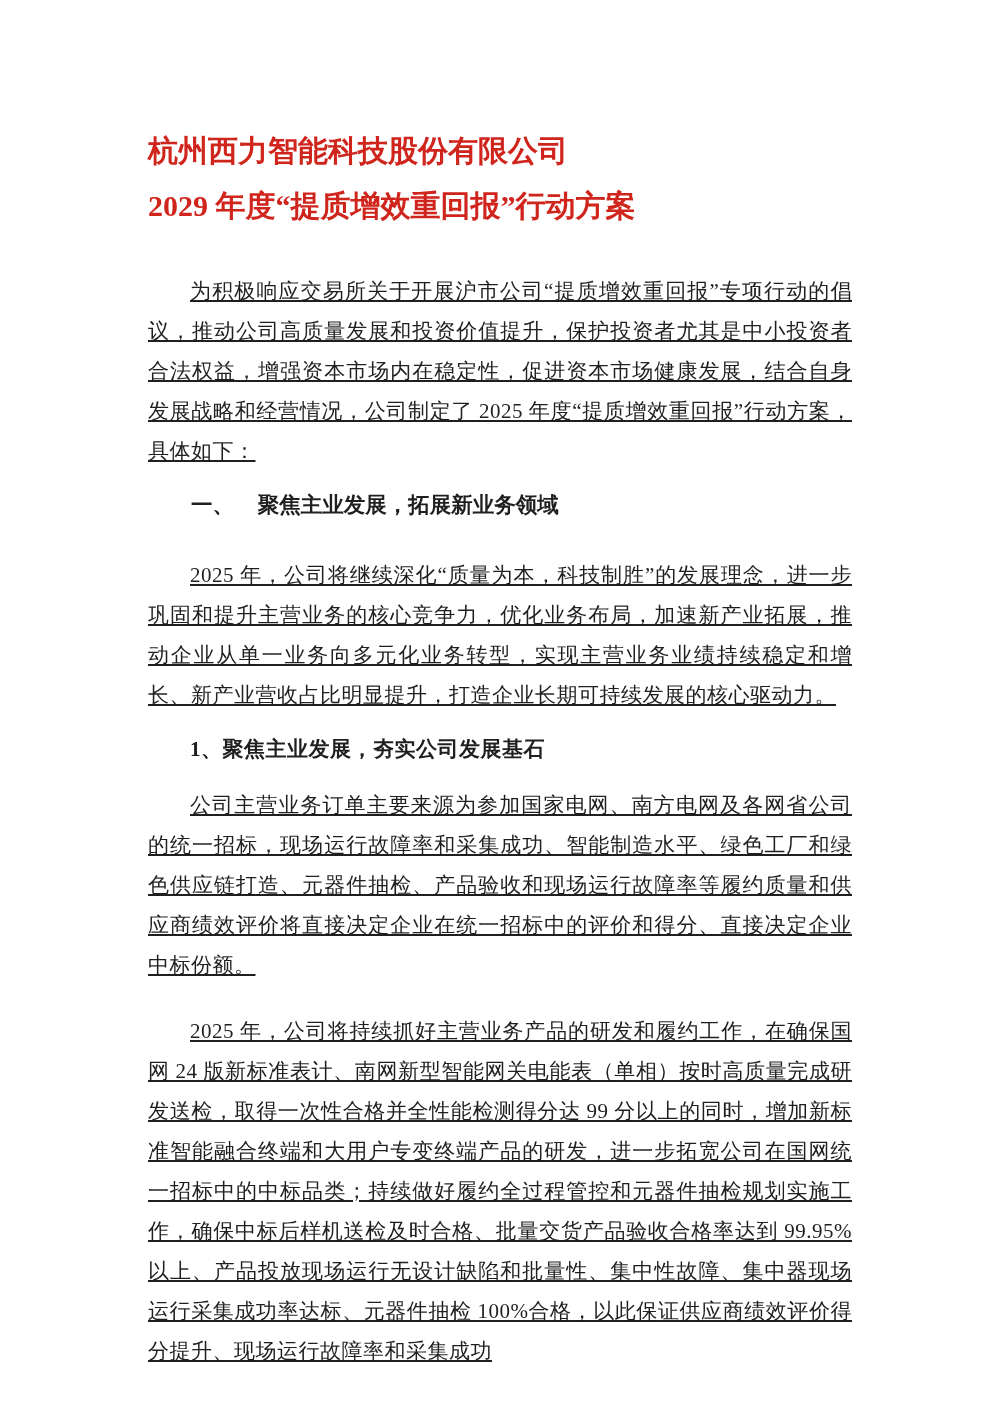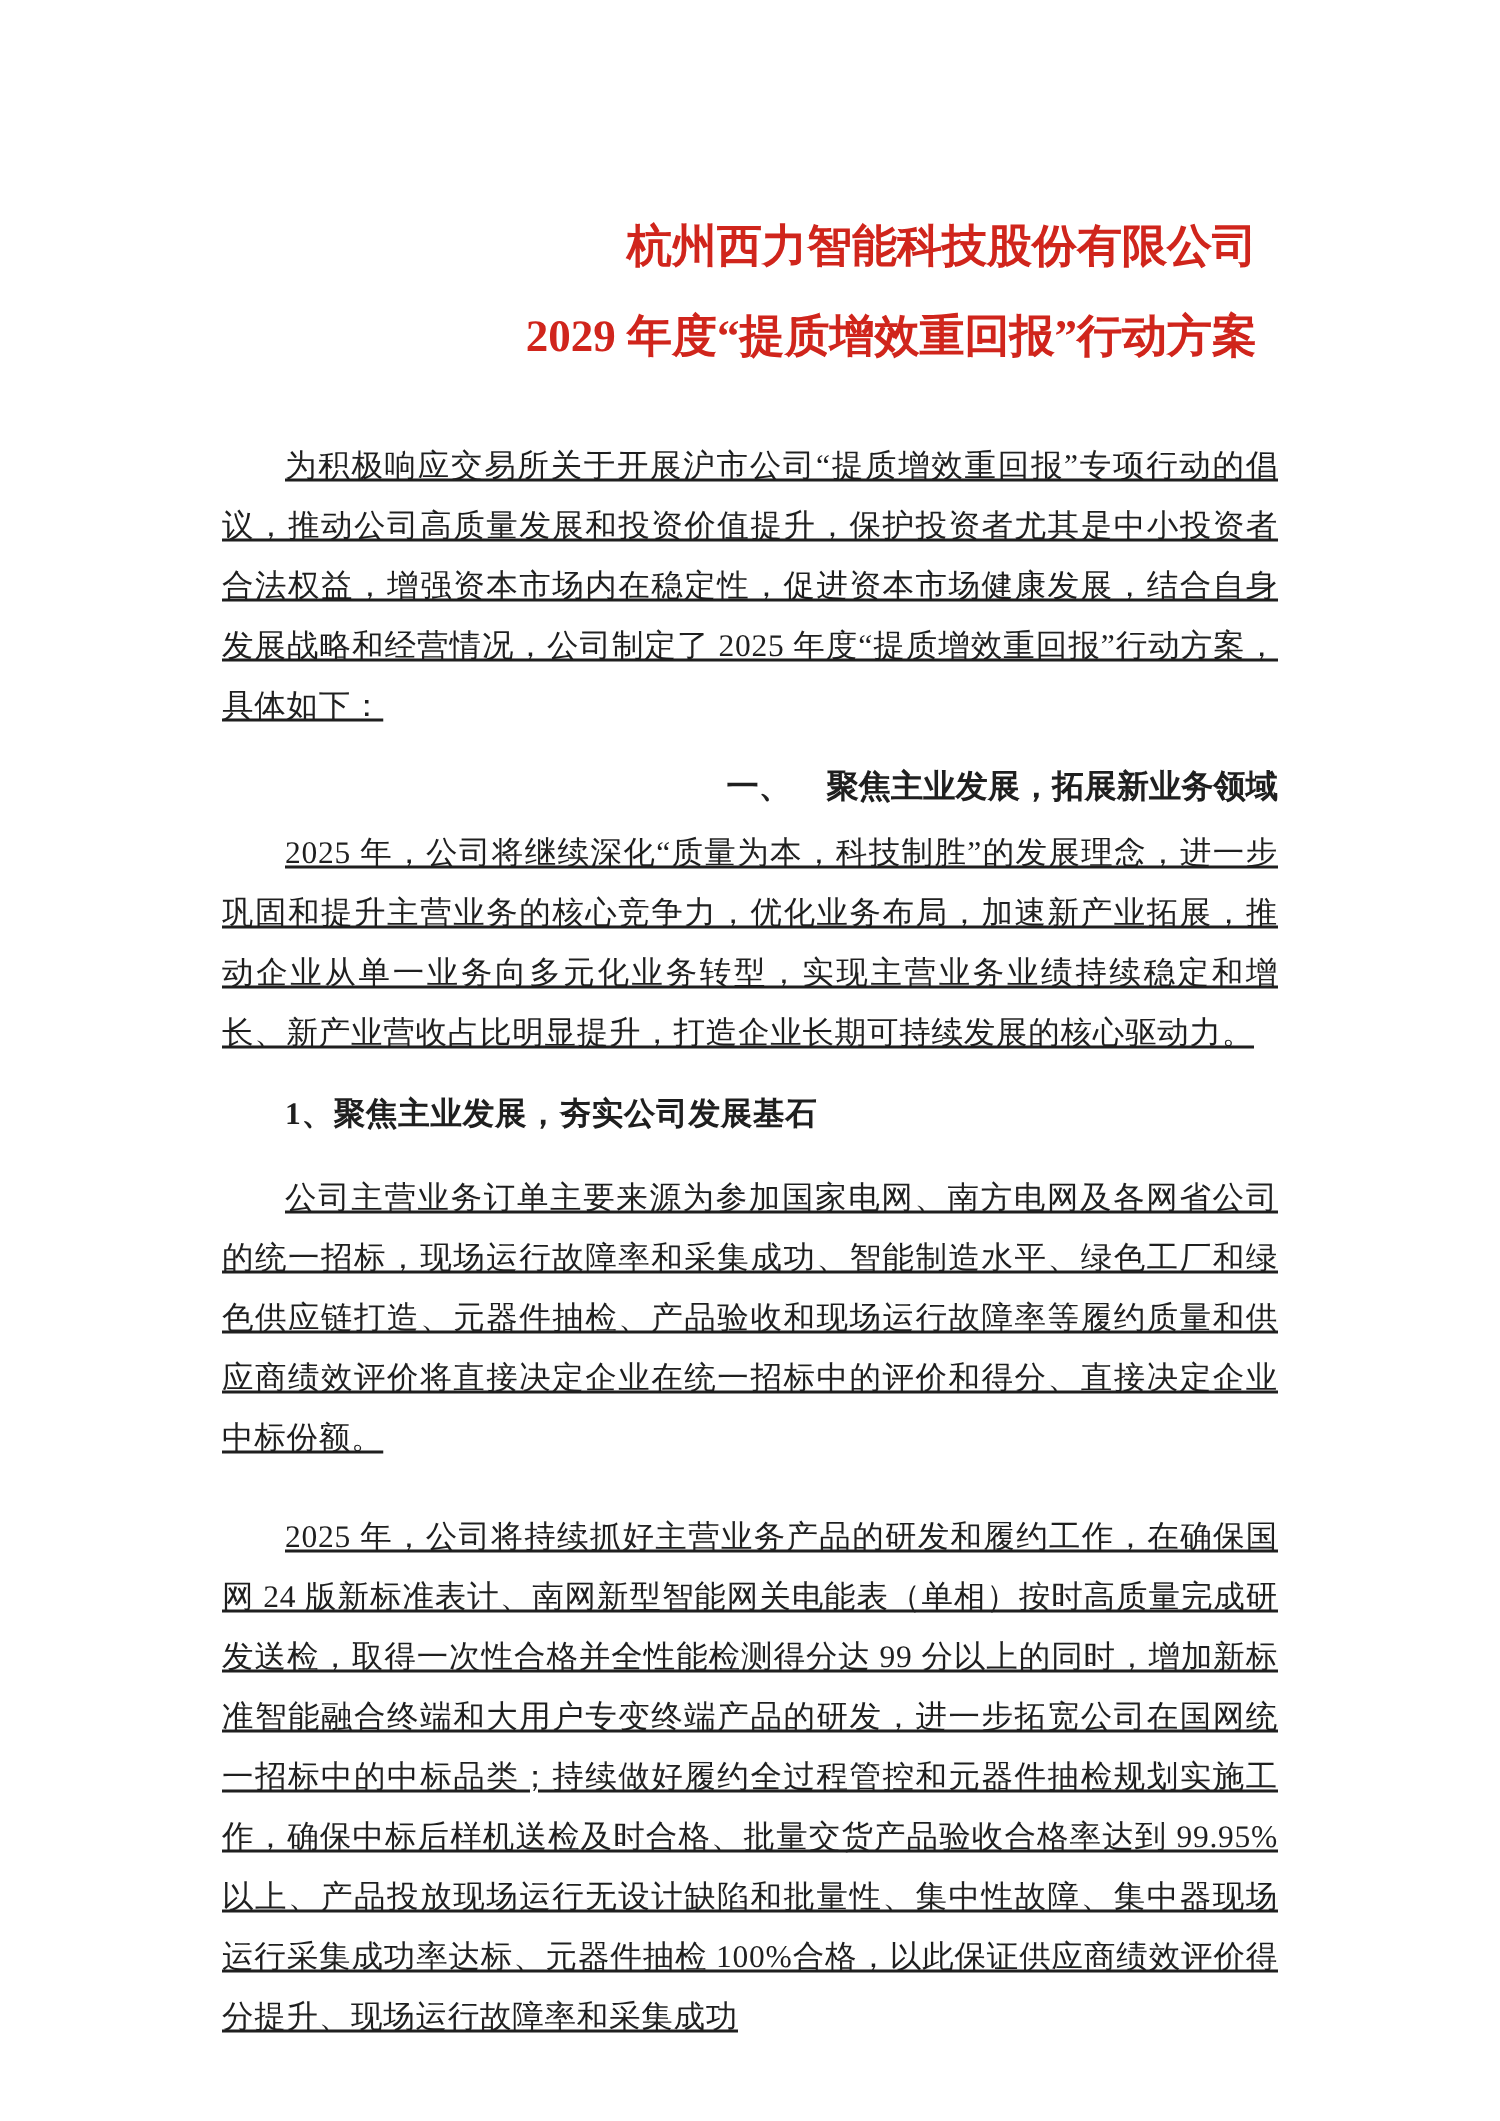--- a/index.html
+++ b/index.html
@@ -14,47 +14,46 @@
     height:1414px;
     margin:0 auto;
     box-sizing:border-box;
     background:var(--page-bg);
     padding:128px 148px 40px 148px;
     font-family:"Liberation Serif","DejaVu Serif",serif;
     color:var(--body-text);
     overflow:hidden;
   }
   .doc-title{
-    text-align:right;
+    text-align:left;
     color:var(--title-red);
     font-weight:bold;
     font-size:30px;
     line-height:46px;
-    margin:14px;
+    margin:0;
   }
   .doc-title.second{
     margin-top:9px;
     margin-bottom:42px;
   }
   p.body-para{
     font-size:21px;
     line-height:40px;
     text-align:justify;
     text-indent:2em;
     margin:0 0 14px 0;
     letter-spacing:0.5px;
     text-decoration:underline;
   }
   h2.sec-heading{
     font-size:21.5px;
     font-weight:bold;
     line-height:40px;
-    margin:0 0 4px 0;
+    margin:0 0 30px 0;
     padding-left:2em;
-    text-align:right;
   }
   h2.sec-heading .sec-num{
     margin-right:1.1em;
   }
   h3.sub-heading{
     font-size:21px;
     font-weight:bold;
     line-height:40px;
     margin:2px 0 16px 0;
     padding-left:2em;

